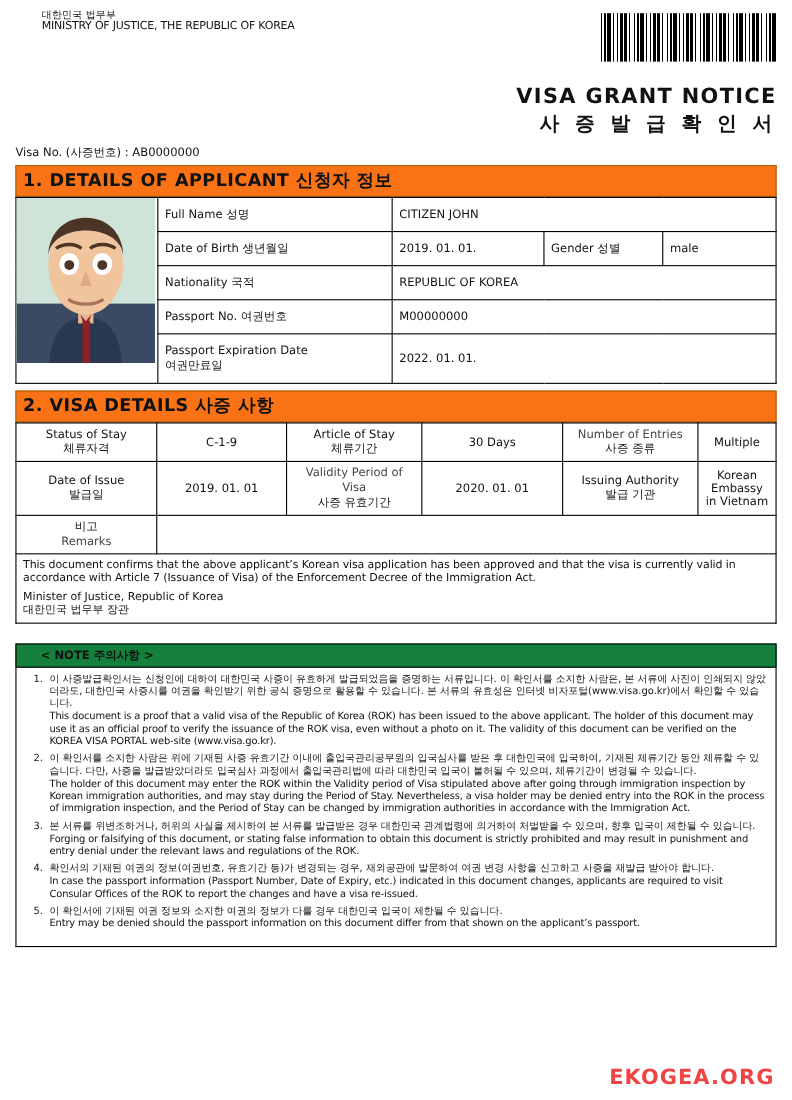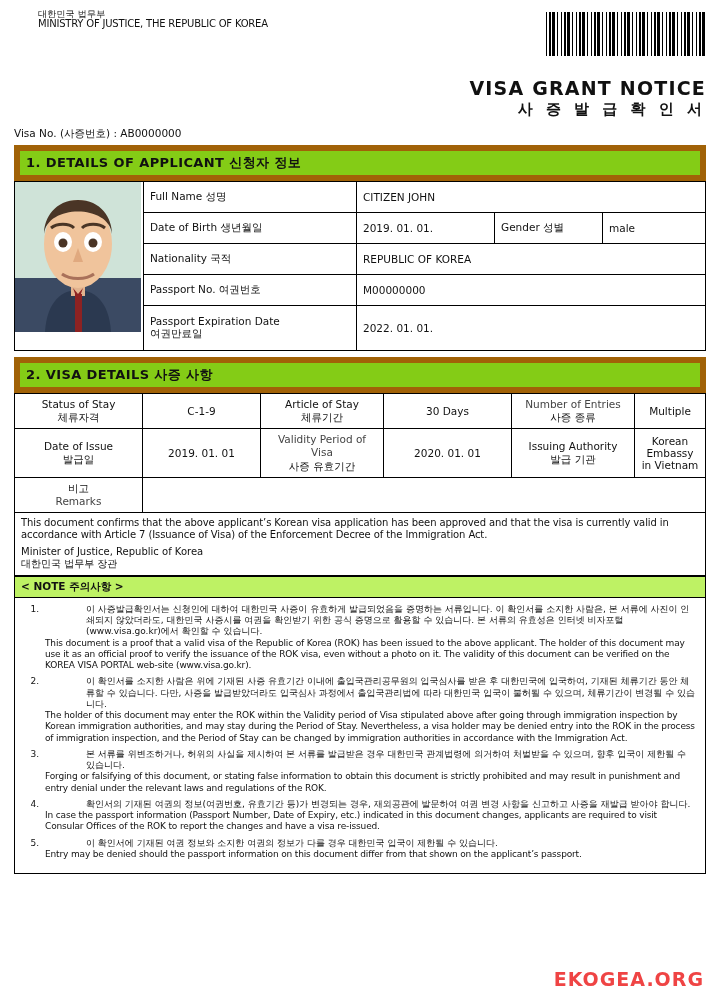--- a/index.html
+++ b/index.html
@@ -9,51 +9,51 @@
   .header-row{display:flex;align-items:flex-start;justify-content:space-between;margin-left:24px;}
   .ministry{line-height:1.05;}
   .ministry .kr{font-size:9px;letter-spacing:.2px;}
   .ministry .en{font-size:10px;font-weight:normal;letter-spacing:-.2px;text-align:center;}
   .barcode{width:160px;height:44px;margin-top:2px;
     background-image:repeating-linear-gradient(to right,#000 0 1px,#fff 1px 3px,#000 3px 5px,#fff 5px 6px,#000 6px 9px,#fff 9px 11px,#000 11px 12px,#fff 12px 15px);
   }
 
   .title-wrap{text-align:right;margin-top:21px;}
   .title-en{font-size:19px;font-weight:bold;letter-spacing:1.2px;font-family:"DejaVu Sans",sans-serif;}
-  .title-kr{font-size:15px;font-weight:bold;letter-spacing:4px;margin-top:1px;}
+  .title-kr{font-size:18px;font-weight:bold;letter-spacing:4px;margin-top:1px;}
 
   .visa-no{font-size:10.5px;margin-top:8px;margin-bottom:4px;}
 
-  .section-bar{border:6px solid #a16207;background:#84cc16;font-size:13px;font-weight:bold;
+  .section-bar{border:1px solid #a16207;background:#f97316;font-size:16px;font-weight:bold;
      padding:3px 6px;letter-spacing:.4px;}
   .section-bar.gap{margin-top:6px;}
 
   table{border-collapse:collapse;width:100%;font-size:10.5px;}
   td{border:1px solid #000;padding:4px 6px;vertical-align:middle;}
 
   .photo-cell{width:128px;padding:0;text-align:center;vertical-align:top;background:#fff;}
   .photo{width:126px;height:150px;display:block;}
   .applicant-tbl td{height:22px;}
   .k-label{white-space:nowrap;}
 
   .visa-tbl td{text-align:center;height:26px;}
   .visa-tbl .lbl2{line-height:1.25;}
   .small-gray{color:#444;}
 
   .confirm{border:1px solid #000;border-top:none;padding:4px 6px;font-size:10px;line-height:1.25;}
   .confirm .en{letter-spacing:-.1px;}
   .confirm .kr{margin-top:2px;}
   .minister{margin-top:4px;}
 
-  .note-bar{border:1px solid #000;background:#bef264;font-size:10.5px;font-weight:bold;padding:3px 6px;margin-top:0;}
+  .note-bar{border:1px solid #000;background:#15803d;font-size:10.5px;font-weight:bold;padding:3px 22px;margin-top:18px;}
   .notes{border:1px solid #000;border-top:none;padding:6px 8px 8px 8px;font-size:9px;line-height:1.25;}
   .note{display:flex;margin-bottom:5px;}
   .note .num{width:16px;flex:0 0 16px;text-align:right;padding-right:6px;}
   .note .body{flex:1;}
-  .note .kr{display:block;margin-left:41px;}
+  .note .kr{display:block;}
   .note .en{display:block;letter-spacing:-.15px;}
 
   .watermark{position:absolute;right:16px;bottom:10px;font-size:19px;font-weight:bold;
      color:#ef4444;letter-spacing:1px;font-family:"DejaVu Sans",sans-serif;margin-top:48px;}
 </style>
 </head>
 <body>
 
 <div class="page">
 

